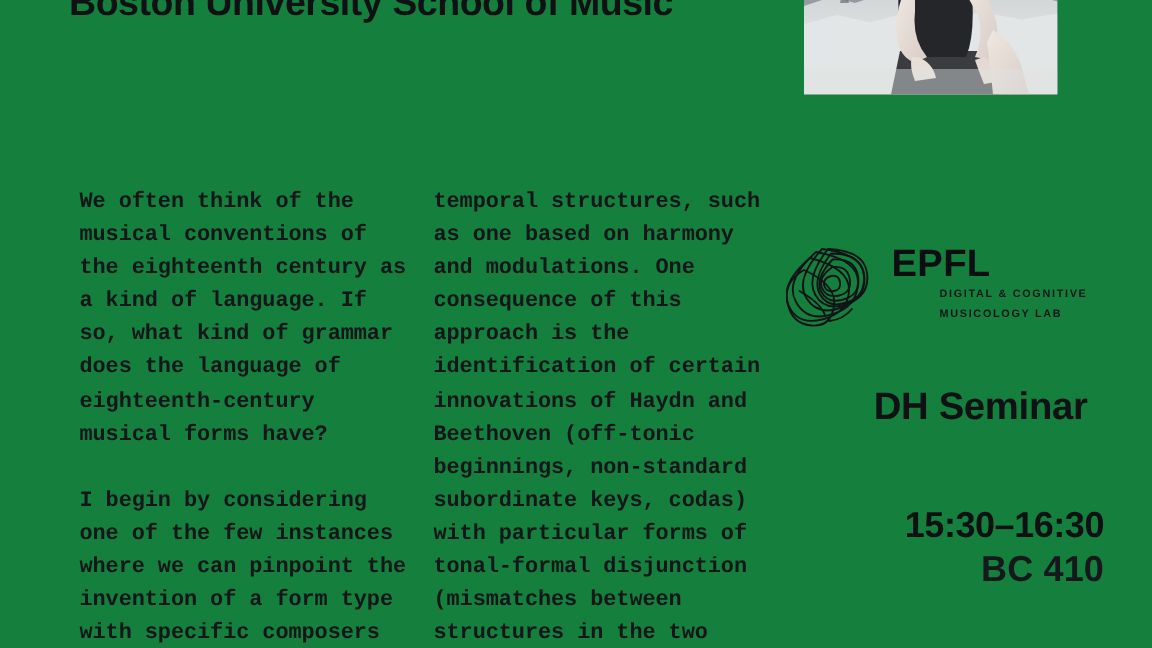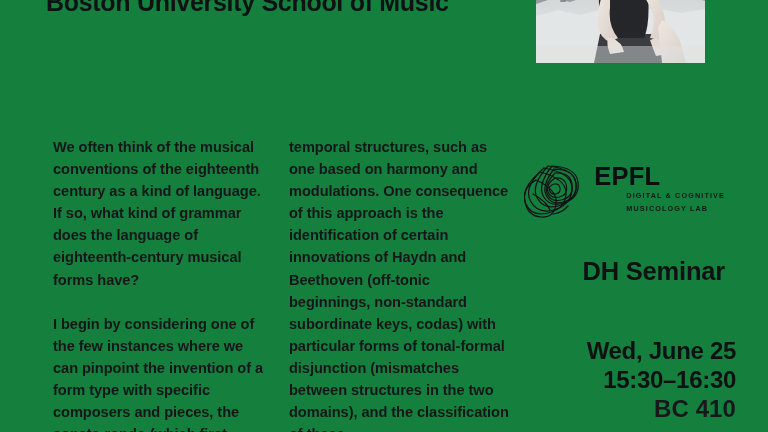--- a/index.html
+++ b/index.html
@@ -53,21 +53,21 @@
     position: absolute;
     top: 124px;
     font-size: 14.6px;
     line-height: 22.1px;
     font-weight: bold;
     letter-spacing: -0.05px;
     color: #15161a;
   }
   #col-left  { left: 53px;  width: 219px; }
   #col-mid   { left: 289px; width: 222px; }
-  .col p { margin: 12px 0 22px 0; }
+  .col p { margin: 0 0 22px 0; font-family: Liberation Mono, monospace; }
   .col p:last-child { margin-bottom: 0; }
 
   
   #rail {
     position: absolute;
     left: 501px;
     top: 150px;
     width: 224px;
   }
 
@@ -218,18 +218,17 @@
         <div class="logo-big">EPFL</div>
         <div class="logo-sub">DIGITAL &amp; COGNITIVE</div>
         <div class="logo-sub">MUSICOLOGY LAB</div>
       </div>
     </div>
 
     <div id="seminar">DH Seminar</div>
   </div>
 
   <div id="when">
-    <div class="when-strong">Wed, June 25</div>
     <div class="when-strong">15:30–16:30</div>
     <div class="when-light">BC 410</div>
   </div>
 
 </div>
 
 </body></html>

